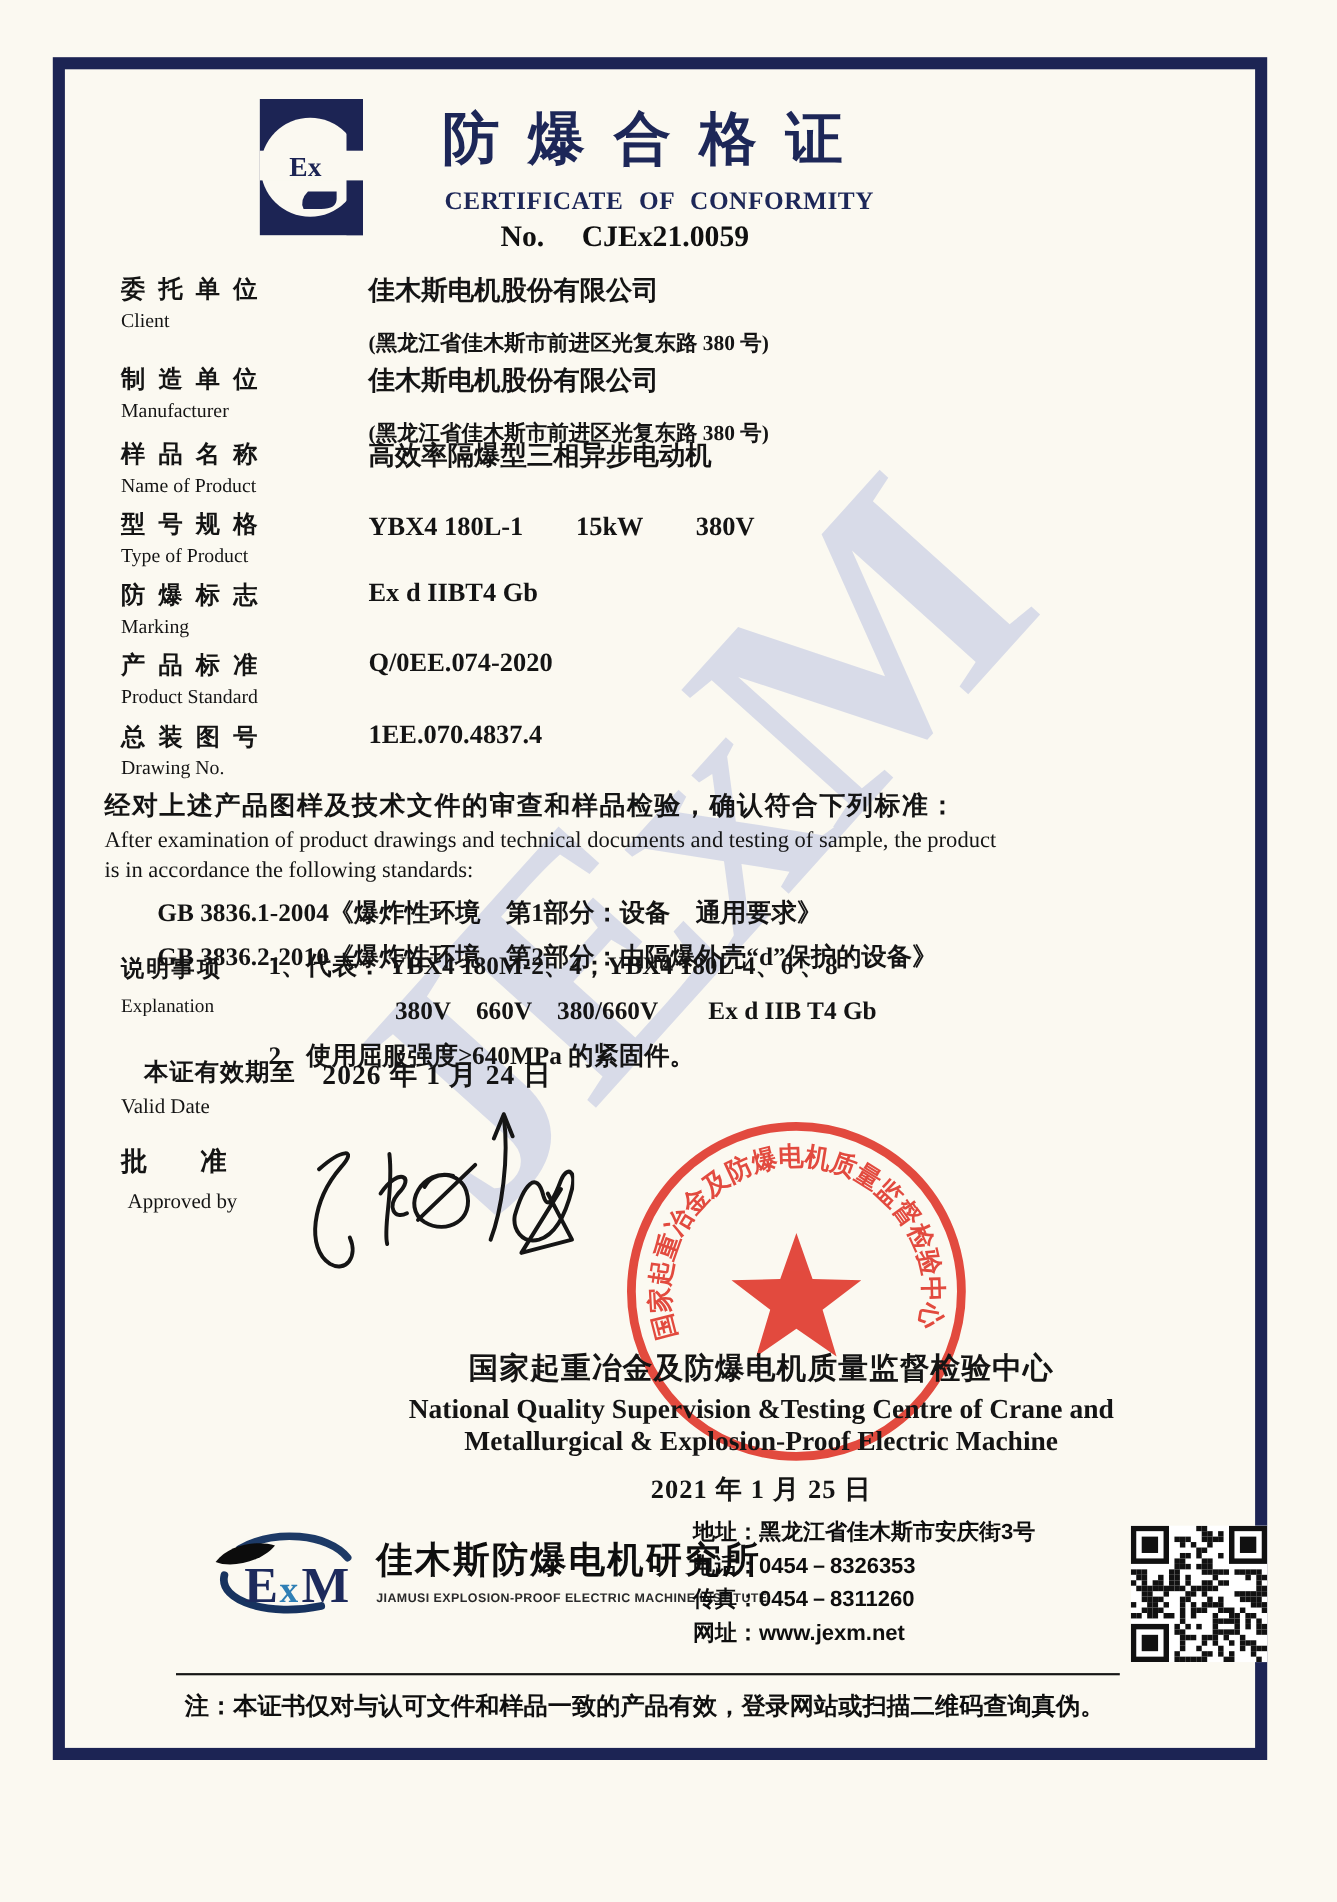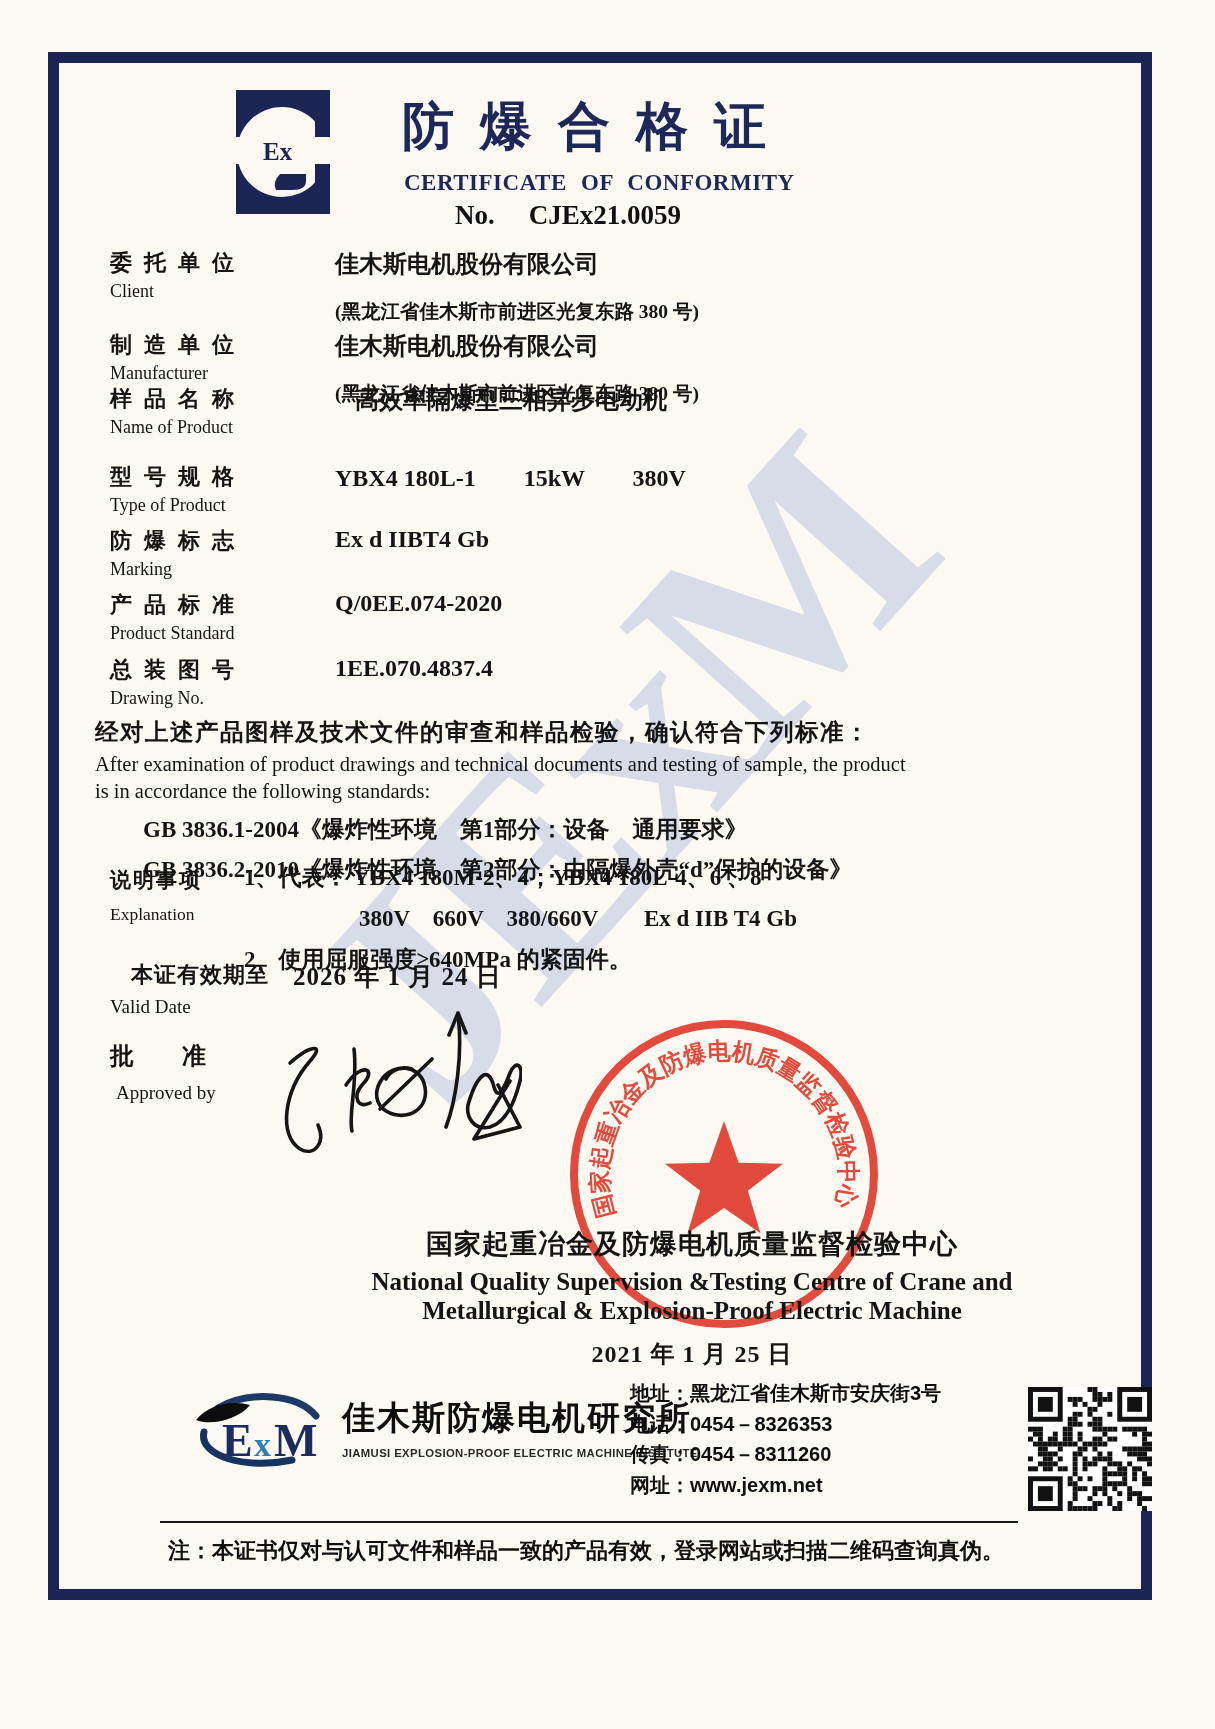--- a/index.html
+++ b/index.html
@@ -101,21 +101,21 @@
   <div class="frow" style="top:330px;">
     <div class="flabel">
         <div class="lcn">制造单位</div>
       <div class="len">Manufacturer</div>
       </div>
     <div>
         <div class="fval">佳木斯电机股份有限公司</div>
       <div class="fsub">(黑龙江省佳木斯市前进区光复东路 380 号)</div>
       </div>
   </div>
-  <div class="frow" style="top:384px;gap:20px;">
+  <div class="frow" style="top:398px;">
     <div class="flabel">
         <div class="lcn">样品名称</div>
       <div class="len">Name of Product</div>
       </div>
     <div class="fval">高效率隔爆型三相异步电动机</div>
   </div>
   <div class="frow" style="top:462px;">
     <div class="flabel">
         <div class="lcn">型号规格</div>
       <div class="len">Type of Product</div>

